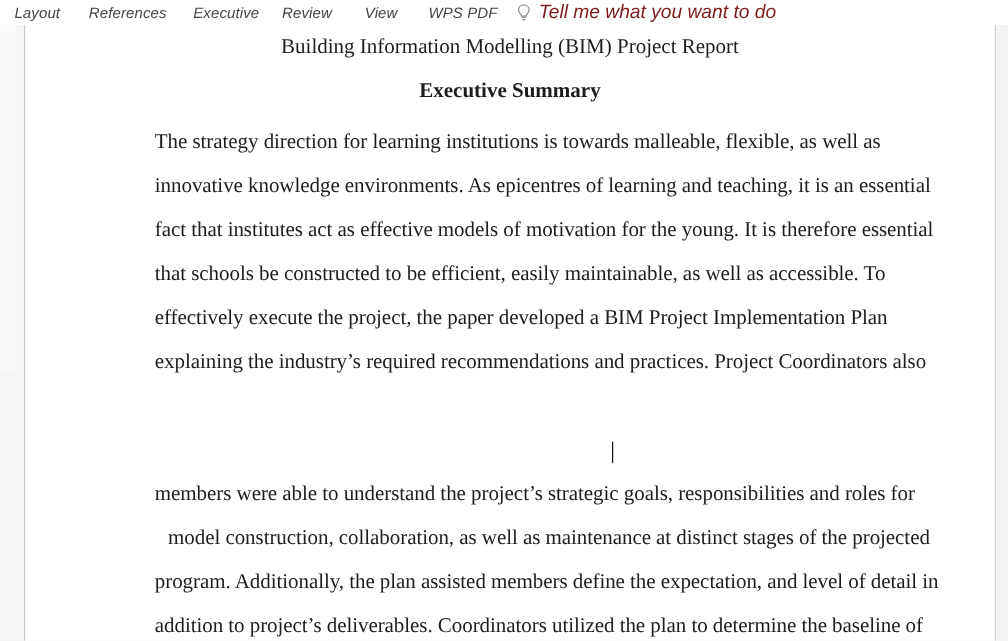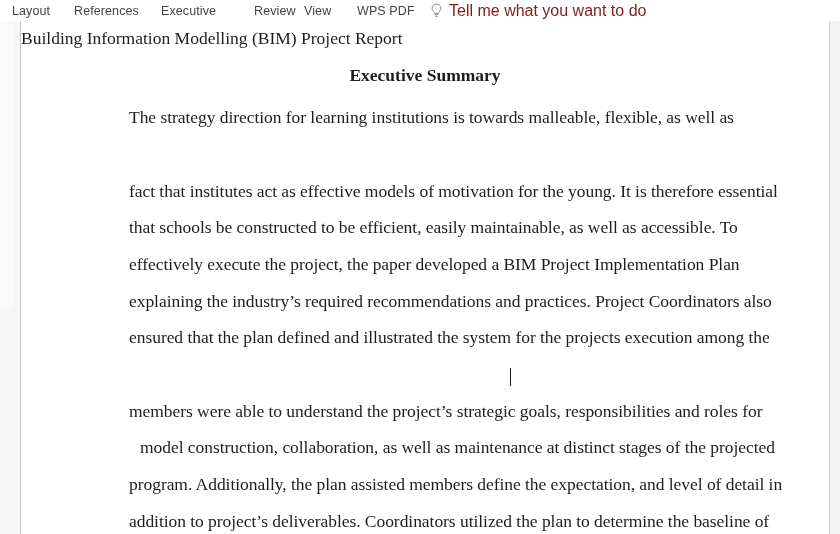--- a/index.html
+++ b/index.html
@@ -19,34 +19,35 @@
   #ribbon-tabs {
     position: absolute;
     left: 0;
     top: 0;
     width: 840px;
     height: 21px;
     background: #ffffff;
     display: flex;
     align-items: center;
     box-sizing: border-box;
+    font-style: italic;
   }
   .ribbon-tab {
     font-family: "Liberation Sans", sans-serif;
     font-size: 12.5px;
     color: #444444;
     line-height: 21px;
     white-space: nowrap;
     cursor: default;
     letter-spacing: 0.1px;
   }
   #tab-layout      { position: absolute; left: 12px;  top: 1px; }
   #tab-references  { position: absolute; left: 74px;  top: 1px; }
   #tab-mailings    { position: absolute; left: 161px; top: 1px; }
-  #tab-review      { position: absolute; left: 235px; top: 1px; margin-left: 19px; }
+  #tab-review      { position: absolute; left: 235px; top: 1px; }
   #tab-view        { position: absolute; left: 304px; top: 1px; }
   #tab-wps-pdf     { position: absolute; left: 357px; top: 1px; }
 
   
   #tell-me-box {
     position: absolute;
     left: 430px;
     top: 1px;
     height: 19px;
     display: flex;
@@ -125,21 +126,21 @@
     font-family: "Liberation Serif", "DejaVu Serif", serif;
     font-size: 17.5px;
     color: #1d1d1d;
     white-space: nowrap;
     line-height: 20px;
   }
   #doc-title {
     left: 0;
     top: 7px;
     width: 808px;
-    text-align: left;
+    text-align: center;
     white-space: nowrap;
   }
   #doc-heading {
     left: 0;
     top: 44px;
     width: 808px;
     text-align: center;
     font-weight: bold;
     white-space: nowrap;
   }
@@ -206,25 +207,25 @@
   </div>
 
   <div id="document-page">
     <div id="page-body">
 
       <div class="doc-line" id="doc-title">Building Information Modelling (BIM) Project Report</div>
 
       <div class="doc-line" id="doc-heading">Executive Summary</div>
 
       <div class="doc-line body-line" id="body-line-0">The strategy direction for learning institutions is towards malleable, flexible, as well as</div>
+      <div class="doc-line body-line" id="body-line-1">innovative knowledge environments. As epicentres of learning and teaching, it is an essential</div>
       <div class="doc-line body-line" id="body-line-2">fact that institutes act as effective models of motivation for the young. It is therefore essential</div>
       <div class="doc-line body-line" id="body-line-3">that schools be constructed to be efficient, easily maintainable, as well as accessible. To</div>
       <div class="doc-line body-line" id="body-line-4">effectively execute the project, the paper developed a BIM Project Implementation Plan</div>
       <div class="doc-line body-line" id="body-line-5">explaining the industry’s required recommendations and practices.  Project Coordinators also</div>
-      <div class="doc-line body-line" id="body-line-6">ensured that the plan defined and illustrated the system for the projects execution among the</div>
       <div class="doc-line body-line" id="body-line-8">members were able to understand the project’s strategic goals, responsibilities and roles for</div>
       <div class="doc-line body-line" id="body-line-9">model construction, collaboration, as well as maintenance at distinct stages of the projected</div>
       <div class="doc-line body-line" id="body-line-10">program. Additionally, the plan assisted members define the expectation, and level of detail in</div>
       <div class="doc-line body-line" id="body-line-11">addition to project’s deliverables. Coordinators utilized the plan to determine the baseline of</div>
 
       <div id="text-caret"></div>
 
     </div>
   </div>
 

